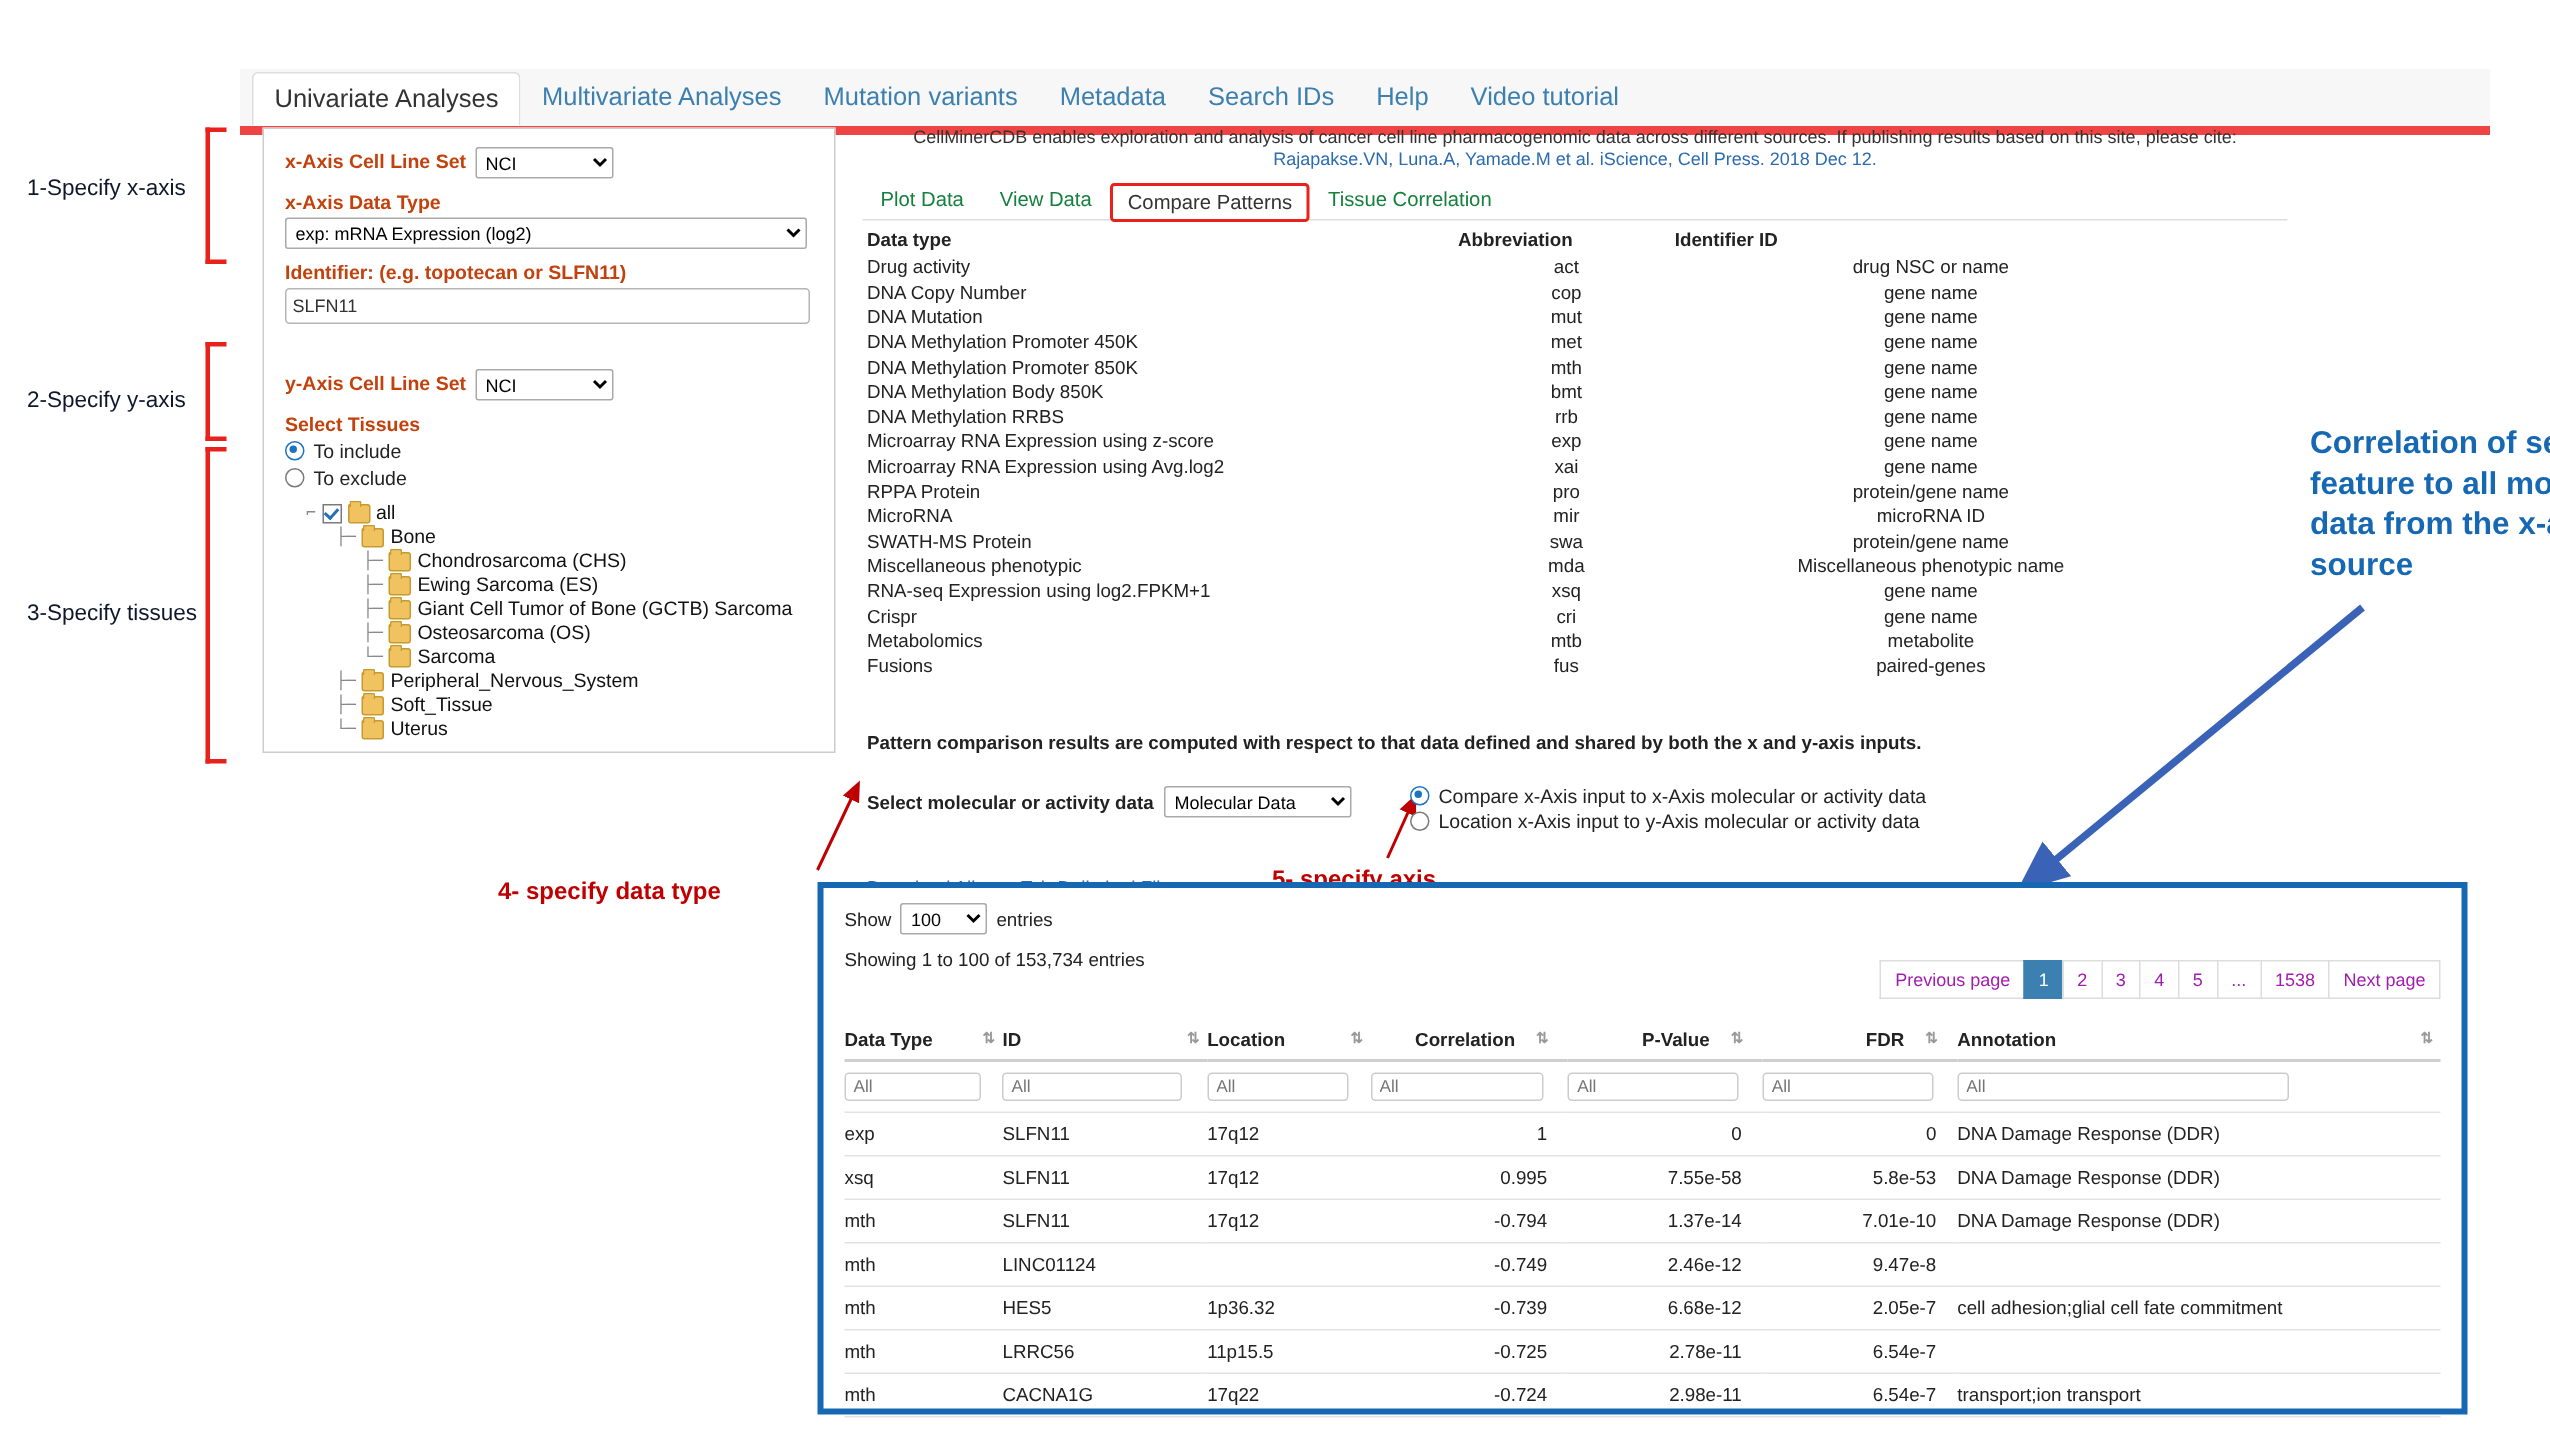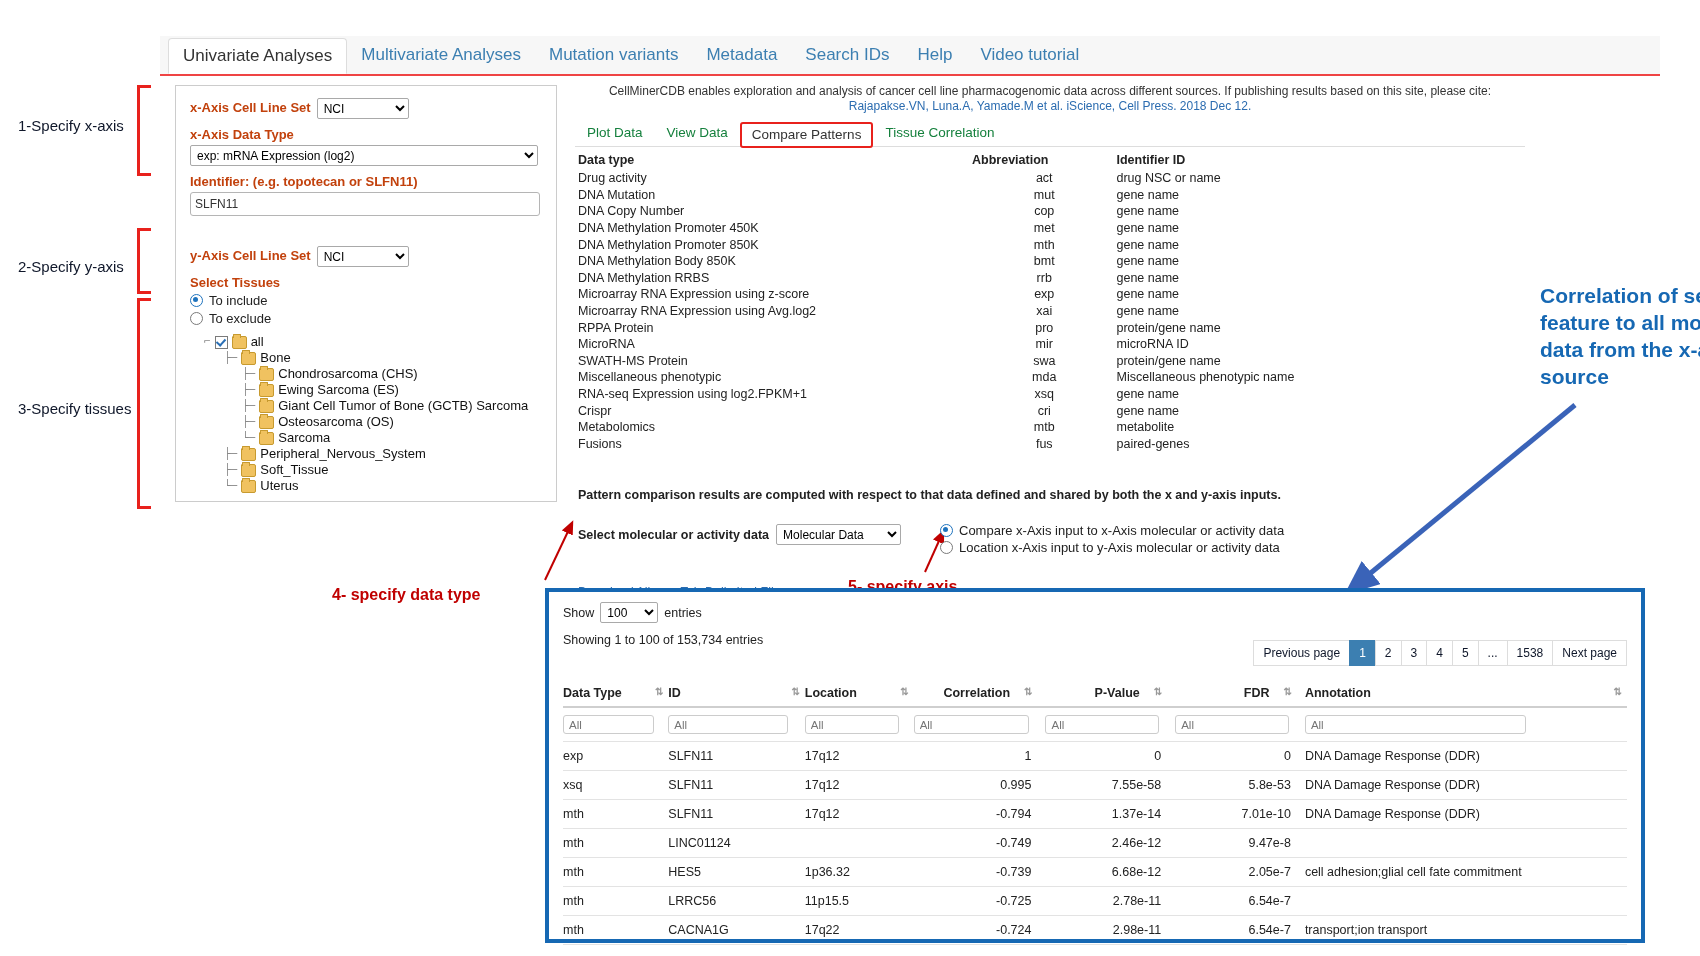--- a/index.html
+++ b/index.html
@@ -14,25 +14,25 @@
     font-family: "Liberation Sans", sans-serif;
     font-size: 13px;
     color: #222;
     overflow: hidden;
   }
 
   
   .topbar {
     position: absolute;
     left: 160px;
-    top: 36px;
+    top: 46px;
     width: 1500px;
     height: 38px;
     background: #f7f7f7;
-    border-bottom: 2px solid #ef4444;
+    border-bottom: 6px solid #ef4444;
   }
   .topbar-tabs {
     position: absolute;
     left: 8px;
     top: 0;
     display: flex;
     align-items: stretch;
     height: 38px;
   }
   .top-tab {
@@ -253,21 +253,21 @@
   }
   .abbrev th {
     font-weight: bold;
     font-size: 12.5px;
     text-align: left;
     padding: 1px 0 3px 0;
   }
   .abbrev td { padding: 1.3px 0; margin-left: 14px; }
   .col-type { width: 300px; text-align: left; }
   .col-abbr { width: 110px; text-align: center; }
-  .col-id   { width: 260px; }
+  .col-id   { width: 260px; text-align: center; }
 
   .note {
     position: absolute;
     left: 578px;
     top: 488px;
     font-size: 12.5px;
     font-weight: bold;
     color: #222;
   }
 
@@ -354,21 +354,21 @@
     right: 14px;
     top: 48px;
     display: flex;
     align-items: stretch;
     font-size: 12px;
   }
   .pg {
     border: 1px solid #dddddd;
     border-right: none;
     padding: 5px 9px;
-    color: #0f172a;
+    color: #a21caf;
     background: #fff;
     cursor: pointer;
   }
   .pg:last-child { border-right: 1px solid #dddddd; }
   .pg.active {
     background: #3c7fb1;
     border-color: #3c7fb1;
     color: #ffffff;
   }
 
@@ -572,27 +572,27 @@
       <th class="col-id">Identifier ID</th>
     </tr>
   </thead>
   <tbody>
     <tr>
         <td class="col-type">Drug activity</td>
         <td class="col-abbr">act</td>
         <td class="col-id">drug NSC or name</td>
       </tr>
     <tr>
+        <td class="col-type">DNA Copy Number</td>
+        <td class="col-abbr">cop</td>
+        <td class="col-id">gene name</td>
+      </tr>
+    <tr>
         <td class="col-type">DNA Mutation</td>
         <td class="col-abbr">mut</td>
-        <td class="col-id">gene name</td>
-      </tr>
-    <tr>
-        <td class="col-type">DNA Copy Number</td>
-        <td class="col-abbr">cop</td>
         <td class="col-id">gene name</td>
       </tr>
     <tr>
         <td class="col-type">DNA Methylation Promoter 450K</td>
         <td class="col-abbr">met</td>
         <td class="col-id">gene name</td>
       </tr>
     <tr>
         <td class="col-type">DNA Methylation Promoter 850K</td>
         <td class="col-abbr">mth</td>

